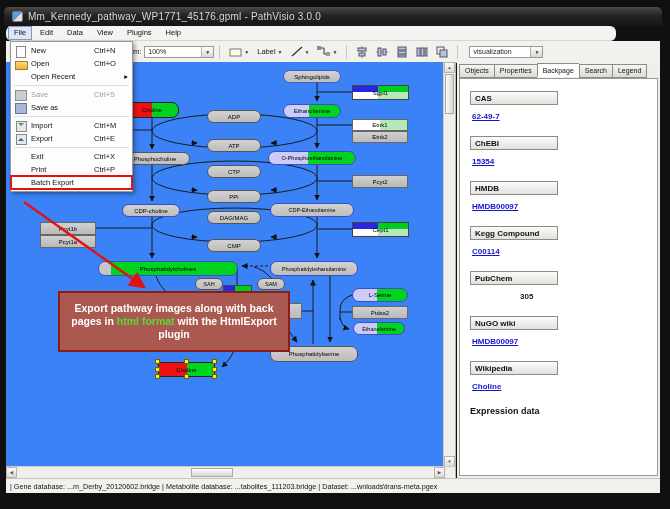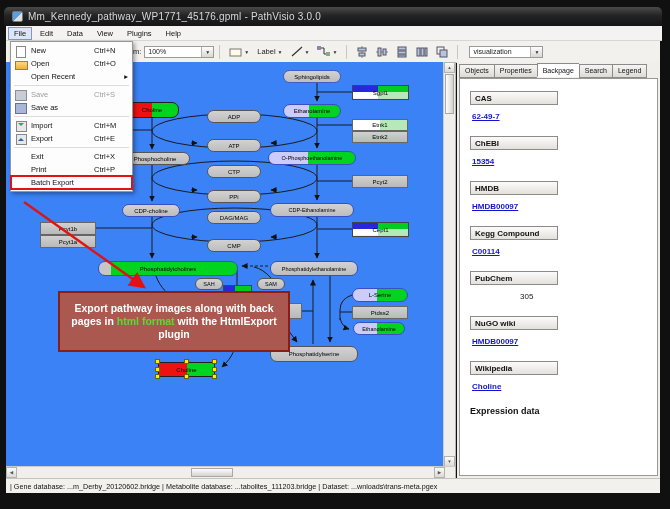--- a/index.html
+++ b/index.html
@@ -7,22 +7,22 @@
        font-family:"Liberation Sans",sans-serif;-webkit-font-smoothing:antialiased;}
   .frame{position:absolute;inset:0;background:#101010;}
   
   .titlebar{position:absolute;left:4px;top:7px;width:658px;height:19px;
     background:linear-gradient(#4a4a4a,#242424 45%,#151515);border-radius:5px 5px 0 0;
     display:flex;align-items:center;padding-left:8px;box-sizing:border-box;}
   .titleicon{width:9px;height:9px;margin-right:5px;border-radius:2px;
     background:linear-gradient(135deg,#5aa0e0 0 50%,#e0e0e0 50%);border:1px solid #777;}
   .titletext{color:#d8d8d8;font-size:10px;letter-spacing:.2px;text-align:center;}
   
-  .menubar{position:absolute;left:6px;top:26px;width:656px;height:14px;background:#f4f3f1;
-    border-bottom:1px solid #d8d6d2;display:flex;align-items:center;font-size:7.5px;color:#111;}
+  .menubar{position:absolute;left:6px;top:26px;width:610px;height:14px;background:#f4f3f1;
+    border-bottom:1px solid #d8d6d2;display:flex;font-size:7.5px;color:#111;border-radius:6px;}
   .menu{padding:2px 6px;margin-left:2px;}
   .menu.open{background:#dde6f5;border:1px solid #7f98c4;padding:1px 5px;}
   
   .toolbar{position:absolute;left:6px;top:41px;width:654px;height:21px;background:#f2f1ee;
     border-bottom:1px solid #cfcdc8;display:flex;align-items:center;font-size:7.5px;color:#222;}
   .tsep{width:1px;height:14px;background:#c9c7c2;margin:0 5px;}
   .tlabel{margin-left:114px;margin-right:3px;}
   .combo{background:#fff;border:1px solid #9a9a9a;height:12px;display:flex;align-items:center;
     font-size:7px;padding-left:3px;box-sizing:border-box;}
   .combo .arr{margin-left:auto;width:11px;height:100%;background:linear-gradient(#fdfdfd,#d9d7d2);
@@ -77,21 +77,21 @@
   .tab:last-child{border-right:1px solid #8d8b87;}
   .tab.active{background:#fff;position:relative;top:-1px;padding-top:3px;border-bottom:1px solid #fff;}
   .backpage{position:absolute;left:2px;top:16px;right:2px;bottom:2px;background:#fff;
     border:1px solid #9a9894;overflow:hidden;padding:12px 8px 0 10px;box-sizing:border-box;}
   .xref-header{color:#1878a8;font-weight:bold;font-size:9.5px;margin-bottom:22px;}
   .xsec{margin-bottom:13px;}
   .xhead{width:88px;height:14px;line-height:14px;background:linear-gradient(#fbfbfa,#e3e1dc);
     border:1px solid #8d8b87;font-weight:bold;font-size:8px;padding-left:4px;box-sizing:border-box;color:#111;}
   .xval{display:inline-block;margin:5px 0 0 2px;font-size:8px;font-weight:bold;color:#1414cc;
     text-decoration:underline;text-align:right;}
-  .xval.plain{color:#222;text-decoration:none;font-weight:normal;padding-left:48px;}
+  .xval.plain{color:#222;text-decoration:none;font-weight:bold;padding-left:48px;}
   .expr{font-weight:bold;font-size:9px;color:#111;margin-top:3px;}
   
   .statusbar{position:absolute;left:6px;top:478px;width:654px;height:15px;background:#f2f1ee;
     border-top:1px solid #c5c3be;font-size:7.2px;color:#111;display:flex;align-items:center;
     padding-left:4px;box-sizing:border-box;white-space:nowrap;}
   
   .filemenu{position:absolute;left:10px;top:41px;width:121px;z-index:50;background:#fdfdfd;
     border:1px solid #979795;box-shadow:2px 2px 4px rgba(0,0,0,.35);padding:2px 0;font-size:7.5px;color:#111;}
   .mitem{display:flex;align-items:center;height:13px;padding:0 4px 0 3px;position:relative;}
   .mitem.dis{color:#9b9b9b;}

